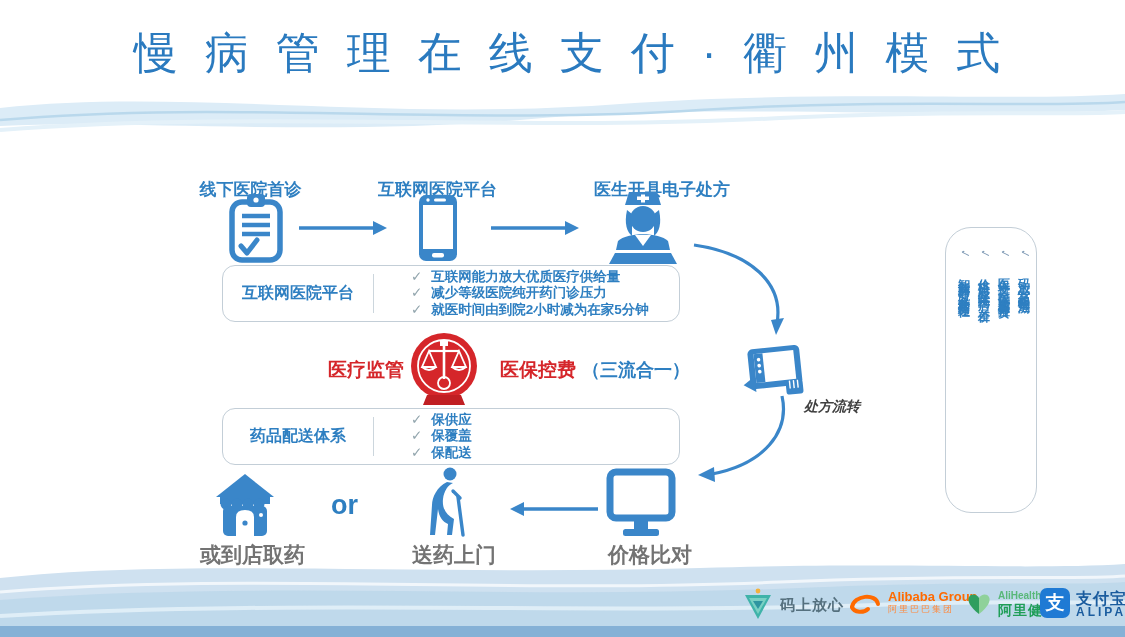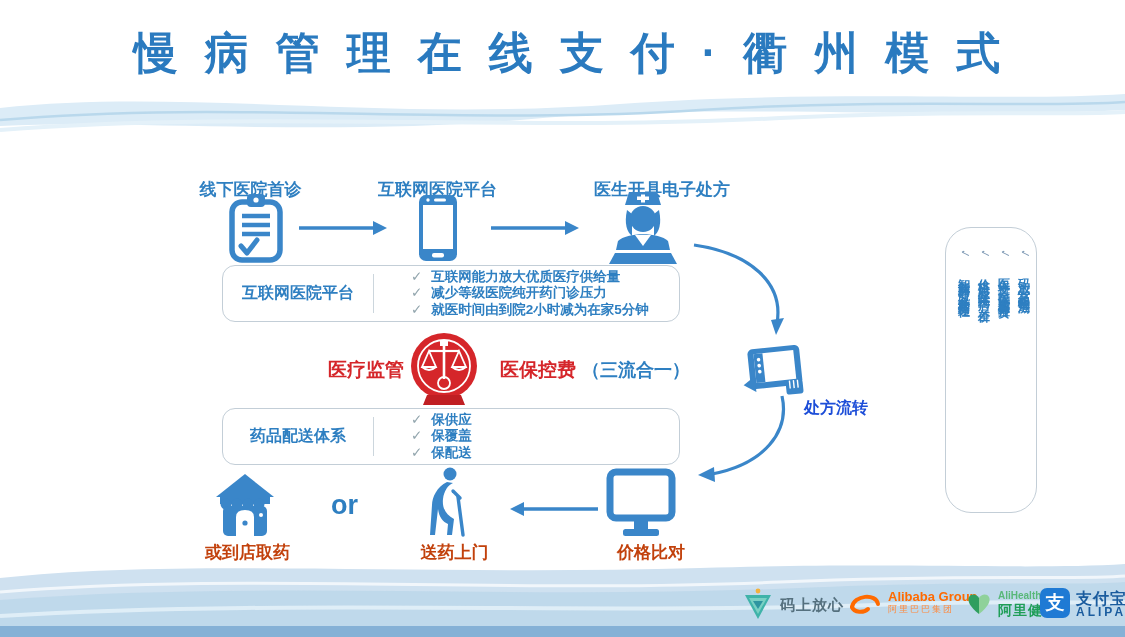--- a/index.html
+++ b/index.html
@@ -1,38 +1,38 @@
 <!DOCTYPE html>
 <html><head>
 <meta charset="utf-8">
 <style>
   html,body{margin:0;padding:0;background:#e8e8e8;}
   #stage{position:relative;width:1125px;height:637px;background:#ffffff;overflow:hidden;
          font-family:"Liberation Sans","DejaVu Sans",sans-serif;}
   .abs{position:absolute;}
   
-  .title{left:0;right:0;top:24px;text-align:center;font-size:44px;font-weight:700;
+  .title{left:0;right:0;top:24px;text-align:center;font-size:44px;font-weight:400;
          color:#2a7abf;letter-spacing:27px;padding-left:36px;white-space:nowrap;}
   
   .step-label{top:178px;font-size:17px;font-weight:600;color:#2e7fc1;text-align:center;white-space:nowrap;}
   
   .ibox{width:458px;height:57px;border:1.6px solid #c3ced7;border-radius:13px;background:#fff;box-sizing:border-box;}
   .ibox .blabel{position:absolute;left:0;top:0;width:150px;height:100%;display:flex;align-items:center;justify-content:center;
                 font-size:16px;font-weight:700;color:#2e7fc1;}
   .ibox .bdivider{position:absolute;left:150px;top:8px;bottom:8px;width:1px;background:#ccd6dd;}
   .ibox .blist{position:absolute;left:188px;top:50%;transform:translateY(-50%);}
   .crow{display:flex;gap:9px;font-size:13.5px;line-height:16.5px;font-weight:600;color:#2e7fc1;white-space:nowrap;}
   .crow .chk{color:#93a6ae;font-weight:400;}
   
   .redlabel{top:357px;font-size:19px;font-weight:800;color:#d5262a;white-space:nowrap;}
   .suffix{top:358px;font-size:18px;font-weight:600;color:#2e7fc1;white-space:nowrap;}
   
-  .flowlabel{font-size:16px;font-weight:600;color:#1d4ed8;white-space:nowrap;}
+  .flowlabel{font-size:14px;font-weight:600;color:#404040;white-space:nowrap;font-style:italic;}
   .orword{left:331px;top:490px;font-size:27px;font-weight:600;color:#2e7fc1;}
-  .blabel2{font-size:17px;font-weight:600;color:#c2410c;text-align:center;white-space:nowrap;}
+  .blabel2{font-size:21px;font-weight:600;color:#737373;text-align:left;white-space:nowrap;}
   
   .vpanel{left:945px;top:227px;width:92px;height:286px;border:1.6px solid #c3ced7;border-radius:26px;
           background:#fff;box-sizing:border-box;padding:18px 9px 10px 6px;}
   .vflow{writing-mode:vertical-rl;height:100%;font-size:12px;font-weight:600;color:#2e7fc1;letter-spacing:2px;line-height:16px;}
   .vcol{margin-left:4px;white-space:nowrap;}
   .vchk{color:#7f9ab5;font-weight:400;display:inline-block;transform:rotate(80deg);margin:0 0 7px 0;}
   
   .logo{display:flex;align-items:center;gap:6px;}
   .lg-quzhou-text{font-size:15px;font-weight:700;color:#55707e;letter-spacing:1px;}
   .lg-ali-en{font-size:13px;font-weight:800;color:#ff6a00;line-height:14px;}

